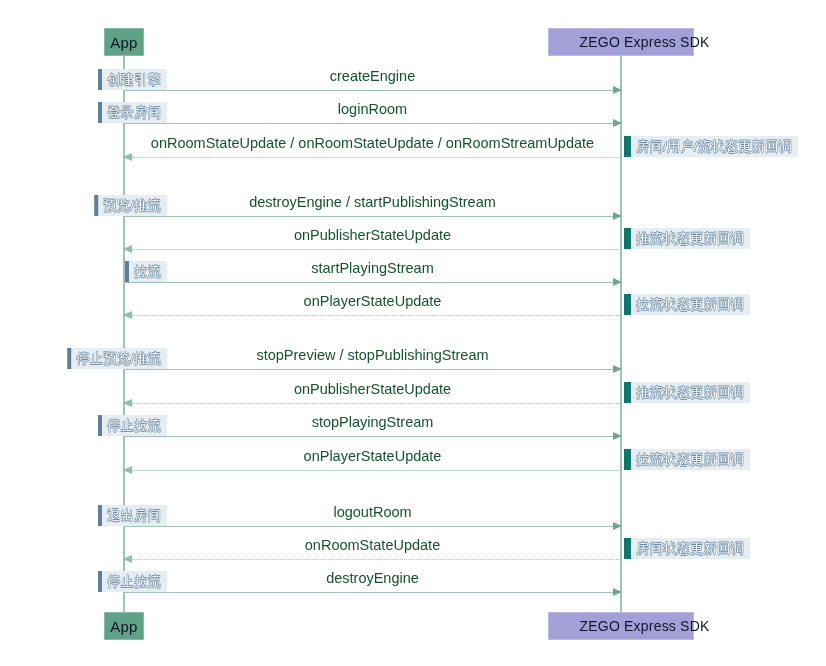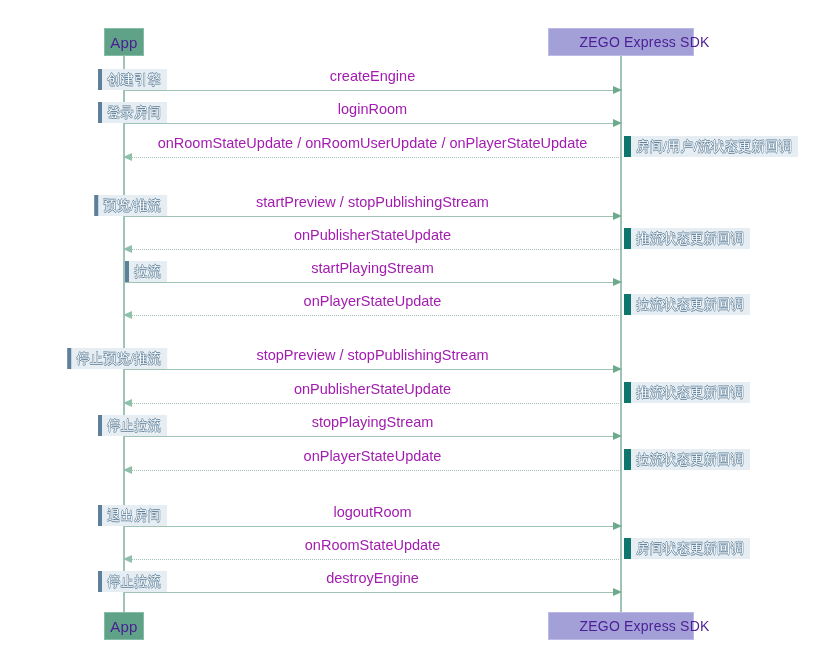--- a/index.html
+++ b/index.html
@@ -30,21 +30,21 @@
   .lifeline.app  { left: 123px; top: 56px; height: 556px; }
   .lifeline.sdk  { left: 620px; top: 56px; height: 556px; }
 
   
   .actor {
     position: absolute;
     box-sizing: border-box;
     display: flex;
     align-items: center;
     justify-content: center;
-    color: #4c1d95;
+    color: #0f172a;
     font-size: 15px;
     letter-spacing: .2px;
     white-space: nowrap;
   }
   .actor.app {
     background: #5fa287;
     border: 1px solid #86bba6;
     width: 40px;
     height: 28px;
     left: 104px;
@@ -100,21 +100,21 @@
     border-bottom: 4px solid transparent;
     border-right: 9px solid #8fc0aa;
   }
   .msg .caption {
     position: absolute;
     left: 0;
     width: 100%;
     bottom: 5px;
     text-align: center;
     font-size: 14.5px;
-    color: #a21caf;
+    color: #14532d;
     white-space: nowrap;
     line-height: 1.2;
   }
 
   
   .note {
     position: absolute;
     box-sizing: border-box;
     height: 21px;
     display: flex;
@@ -168,29 +168,29 @@
         <div class="line"></div>
         <div class="head"></div>
         <div class="caption">loginRoom</div>
       </div>
       <div class="note-anchor-left" style="top: 102px;">
         <div class="note left">登录房间</div>
       </div>
       <div class="msg dotted" style="top: 157px;">
         <div class="line"></div>
         <div class="head"></div>
-        <div class="caption">onRoomStateUpdate / onRoomUserUpdate / onPlayerStateUpdate</div>
+        <div class="caption">onRoomStateUpdate / onRoomStateUpdate / onRoomStreamUpdate</div>
       </div>
       <div class="note-anchor-right" style="top: 136px;">
         <div class="note right">房间/用户/流状态更新回调</div>
       </div>
       <div class="msg solid" style="top: 216px;">
         <div class="line"></div>
         <div class="head"></div>
-        <div class="caption">startPreview / stopPublishingStream</div>
+        <div class="caption">destroyEngine / startPublishingStream</div>
       </div>
       <div class="note-anchor-left" style="top: 195px;">
         <div class="note left">预览/推流</div>
       </div>
       <div class="msg dotted" style="top: 249px;">
         <div class="line"></div>
         <div class="head"></div>
         <div class="caption">onPublisherStateUpdate</div>
       </div>
       <div class="note-anchor-right" style="top: 228px;">

